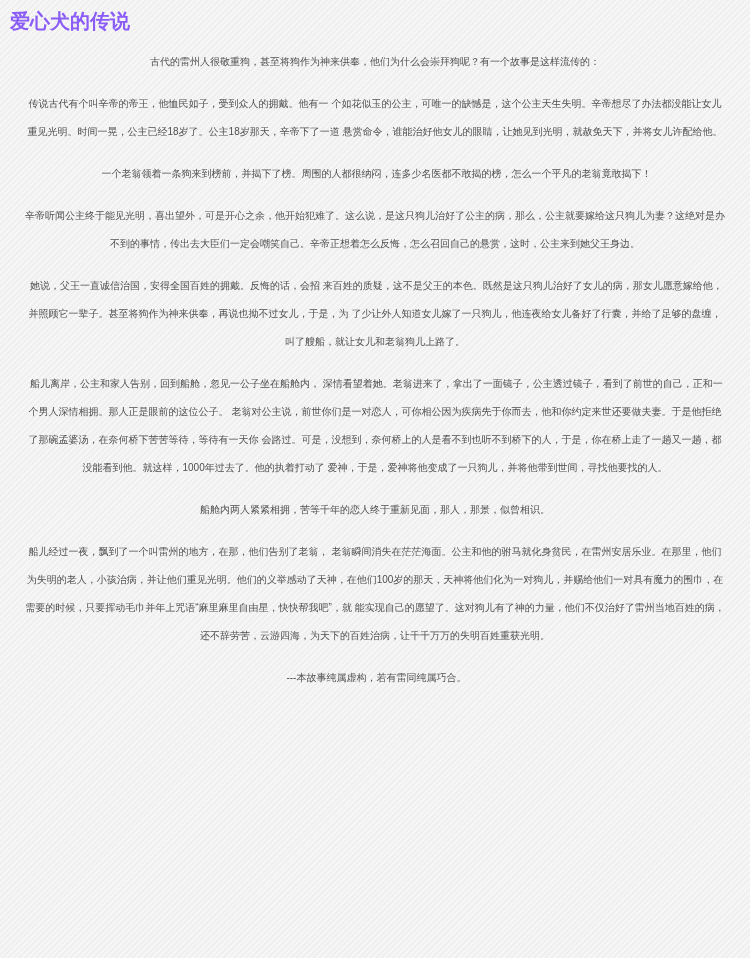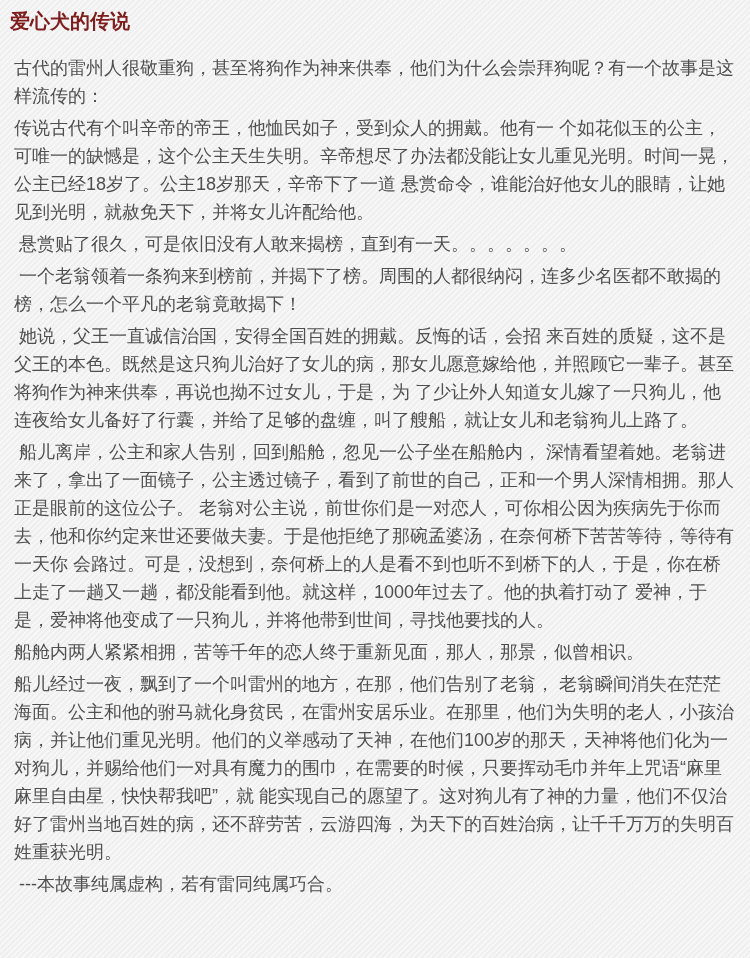--- a/index.html
+++ b/index.html
@@ -14,43 +14,43 @@
       rgba(255,255,255,0.35) 0px, rgba(255,255,255,0.35) 2px,
       rgba(0,0,0,0.012) 2px, rgba(0,0,0,0.012) 4px);
     font-family: "Liberation Sans", "DejaVu Sans", sans-serif;
   }
   .page {
     box-sizing: border-box;
     width: 750px;
     padding: 8px 10px 12px 10px;
   }
   .title {
-    margin: 0 0 20px 0;
+    margin: 0 0 4px 0;
     font-size: 20px;
     line-height: 26px;
     font-weight: bold;
-    color: #7f1d1d;
+    color: #8b5cf6;
   }
   .para {
-    margin: 4px;
-    font-size: 18px;
+    margin: 14px;
+    font-size: 10px;
     line-height: 28px;
     color: #4f4f4f;
     white-space: pre-wrap;
     word-break: break-all;
-    text-align: left;
+    text-align: center;
   }
 </style>
 </head>
 <body>
 
 <div class="page">
   <h1 class="title">爱心犬的传说</h1>
   <p class="para">古代的雷州人很敬重狗，甚至将狗作为神来供奉，他们为什么会崇拜狗呢？有一个故事是这样流传的：</p>
   <p class="para">传说古代有个叫辛帝的帝王，他恤民如子，受到众人的拥戴。他有一 个如花似玉的公主，可唯一的缺憾是，这个公主天生失明。辛帝想尽了办法都没能让女儿重见光明。时间一晃，公主已经18岁了。公主18岁那天，辛帝下了一道 悬赏命令，谁能治好他女儿的眼睛，让她见到光明，就赦免天下，并将女儿许配给他。</p>
-  <p class="para"> 悬赏贴了很久，可是依旧没有人敢来揭榜，直到有一天。。。。。。。</p>
   <p class="para"> 一个老翁领着一条狗来到榜前，并揭下了榜。周围的人都很纳闷，连多少名医都不敢揭的榜，怎么一个平凡的老翁竟敢揭下！</p>
+  <p class="para">辛帝听闻公主终于能见光明，喜出望外，可是开心之余，他开始犯难了。这么说，是这只狗儿治好了公主的病，那么，公主就要嫁给这只狗儿为妻？这绝对是办不到的事情，传出去大臣们一定会嘲笑自己。辛帝正想着怎么反悔，怎么召回自己的悬赏，这时，公主来到她父王身边。</p>
   <p class="para"> 她说，父王一直诚信治国，安得全国百姓的拥戴。反悔的话，会招 来百姓的质疑，这不是父王的本色。既然是这只狗儿治好了女儿的病，那女儿愿意嫁给他，并照顾它一辈子。甚至将狗作为神来供奉，再说也拗不过女儿，于是，为 了少让外人知道女儿嫁了一只狗儿，他连夜给女儿备好了行囊，并给了足够的盘缠，叫了艘船，就让女儿和老翁狗儿上路了。</p>
   <p class="para"> 船儿离岸，公主和家人告别，回到船舱，忽见一公子坐在船舱内， 深情看望着她。老翁进来了，拿出了一面镜子，公主透过镜子，看到了前世的自己，正和一个男人深情相拥。那人正是眼前的这位公子。 老翁对公主说，前世你们是一对恋人，可你相公因为疾病先于你而去，他和你约定来世还要做夫妻。于是他拒绝了那碗孟婆汤，在奈何桥下苦苦等待，等待有一天你 会路过。可是，没想到，奈何桥上的人是看不到也听不到桥下的人，于是，你在桥上走了一趟又一趟，都没能看到他。就这样，1000年过去了。他的执着打动了 爱神，于是，爱神将他变成了一只狗儿，并将他带到世间，寻找他要找的人。</p>
   <p class="para">船舱内两人紧紧相拥，苦等千年的恋人终于重新见面，那人，那景，似曾相识。</p>
   <p class="para">船儿经过一夜，飘到了一个叫雷州的地方，在那，他们告别了老翁， 老翁瞬间消失在茫茫海面。公主和他的驸马就化身贫民，在雷州安居乐业。在那里，他们为失明的老人，小孩治病，并让他们重见光明。他们的义举感动了天神，在他们100岁的那天，天神将他们化为一对狗儿，并赐给他们一对具有魔力的围巾，在需要的时候，只要挥动毛巾并年上咒语“麻里麻里自由星，快快帮我吧”，就 能实现自己的愿望了。这对狗儿有了神的力量，他们不仅治好了雷州当地百姓的病，还不辞劳苦，云游四海，为天下的百姓治病，让千千万万的失明百姓重获光明。</p>
   <p class="para"> ---本故事纯属虚构，若有雷同纯属巧合。</p>
 </div>
 
 </body></html>

